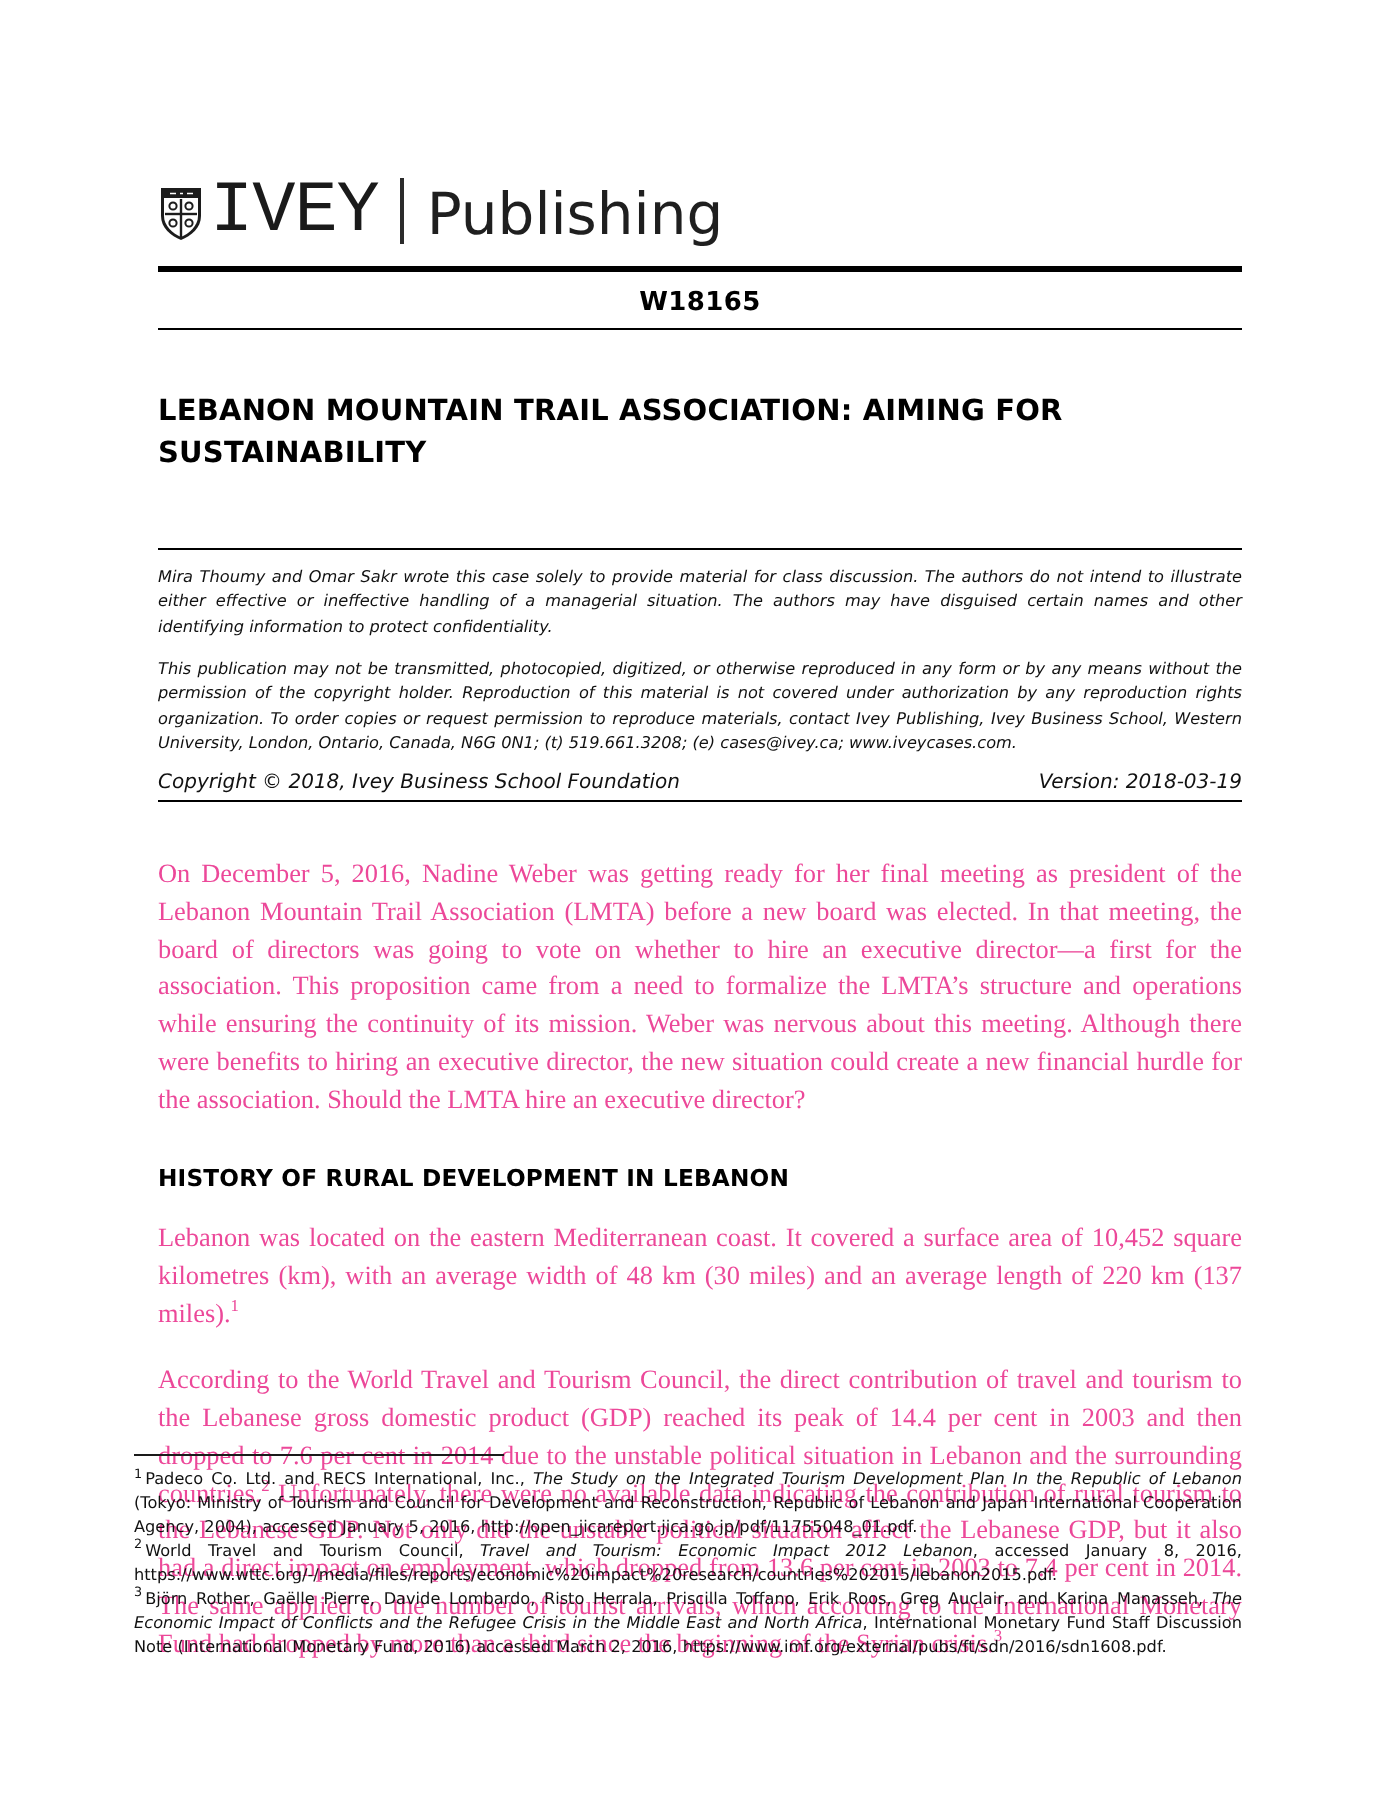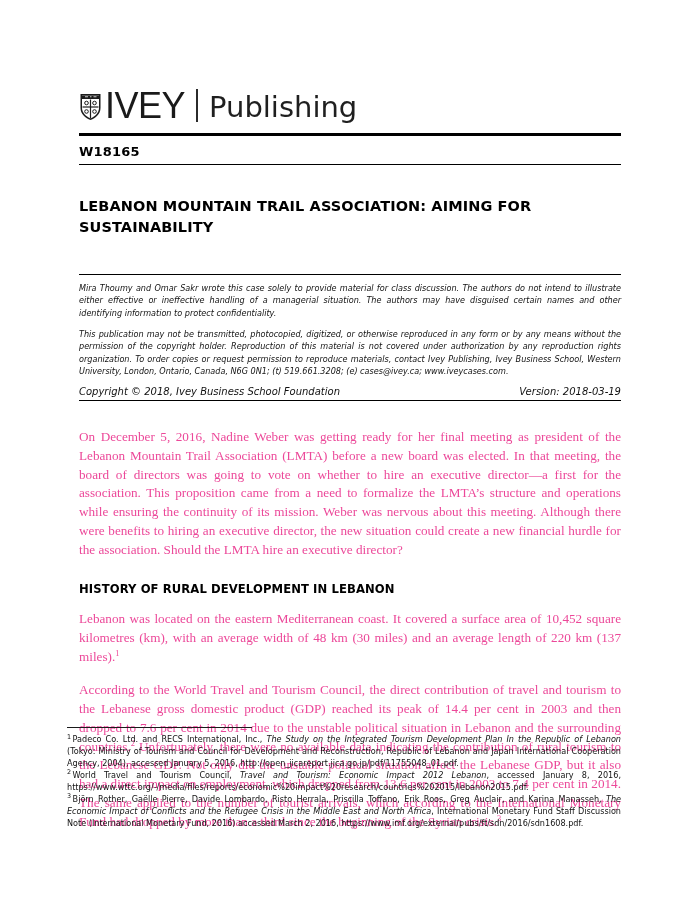--- a/index.html
+++ b/index.html
@@ -32,21 +32,21 @@
   }
   .crest {
     width: 23px;
     height: 28px;
     flex: 0 0 auto;
     margin-right: 3px;
     margin-bottom: 3px;
   }
   .crest svg { display: block; }
   .ivey-word {
-    font-family: Liberation Sans, sans-serif;
+    font-family: Liberation Mono, monospace;
     font-size: 36px;
     line-height: 1;
     letter-spacing: -0.5px;
     font-weight: 400;
     color: #1a1a1a;
     margin-bottom: 0;
   }
   .divider-bar {
     width: 2px;
     height: 33px;
@@ -67,21 +67,21 @@
     background: #000000;
     margin-top: 9px;
   }
   .rule-thin {
     height: 1px;
     background: #000000;
   }
 
   
   .docnum-row {
-    text-align: left;
+    text-align: center;
     font-family: "DejaVu Sans", sans-serif;
     font-size: 13px;
     font-weight: bold;
     letter-spacing: 0.2px;
     padding-top: 8px;
     padding-bottom: 5px;
   }
 
   
   .doc-title {

